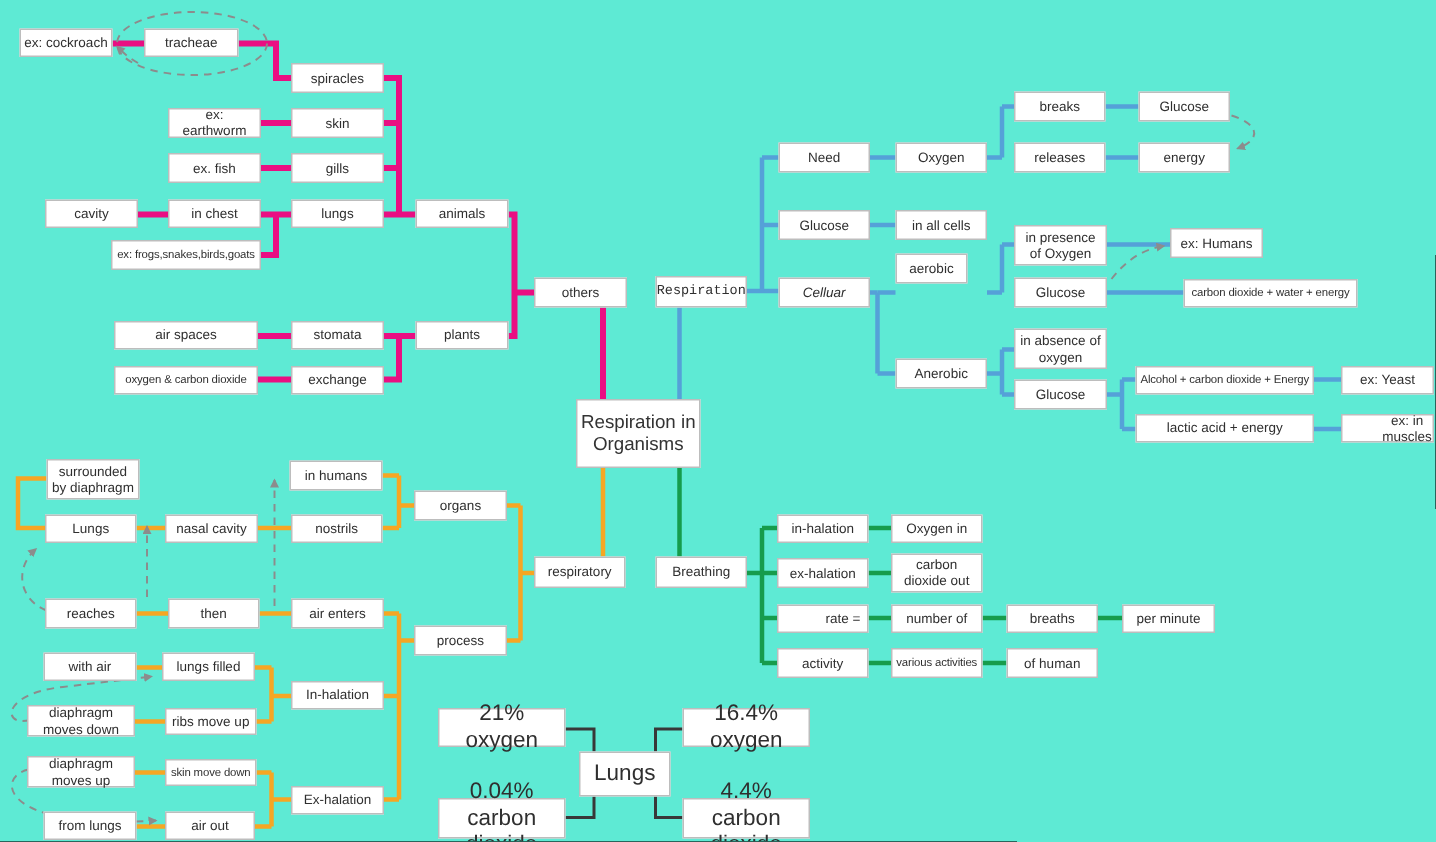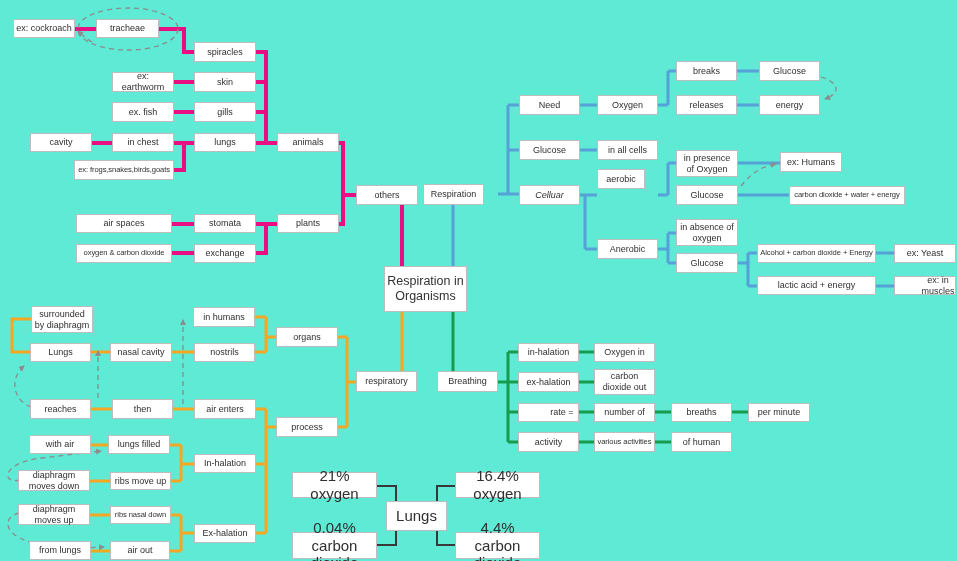--- a/index.html
+++ b/index.html
@@ -166,21 +166,21 @@
       <div class="node" style="left: 112px; top: 133px; width: 62px; height: 19px;">in chest</div>
       <div class="node" style="left: 194px; top: 133px; width: 62px; height: 19px;">lungs</div>
       <div class="node" style="left: 277px; top: 133px; width: 62px; height: 19px;">animals</div>
       <div class="node small" style="left: 74px; top: 160px; width: 100px; height: 20px;">ex: frogs,snakes,birds,goats</div>
       <div class="node" style="left: 76px; top: 214px; width: 96px; height: 19px;">air spaces</div>
       <div class="node" style="left: 194px; top: 214px; width: 62px; height: 19px;">stomata</div>
       <div class="node" style="left: 277px; top: 214px; width: 62px; height: 19px;">plants</div>
       <div class="node small" style="left: 76px; top: 244px; width: 96px; height: 19px;">oxygen &amp; carbon dioxide</div>
       <div class="node" style="left: 194px; top: 244px; width: 62px; height: 19px;">exchange</div>
       <div class="node" style="left: 356px; top: 185px; width: 62px; height: 20px;">others</div>
-      <div class="node" style="left: 423px; top: 184px; width: 61px; height: 21px;">Respiration</div>
+      <div class="node" style="left: 437px; top: 184px; width: 61px; height: 21px; font-family: Liberation Mono, monospace;">Respiration</div>
       <div class="node" style="left: 519px; top: 95px; width: 61px; height: 20px;">Need</div>
       <div class="node" style="left: 597px; top: 95px; width: 61px; height: 20px;">Oxygen</div>
       <div class="node" style="left: 676px; top: 61px; width: 61px; height: 20px;">breaks</div>
       <div class="node" style="left: 759px; top: 61px; width: 61px; height: 20px;">Glucose</div>
       <div class="node" style="left: 676px; top: 95px; width: 61px; height: 20px;">releases</div>
       <div class="node" style="left: 759px; top: 95px; width: 61px; height: 20px;">energy</div>
       <div class="node" style="left: 519px; top: 140px; width: 61px; height: 20px;">Glucose</div>
       <div class="node" style="left: 597px; top: 140px; width: 61px; height: 20px;">in all cells</div>
       <div class="node" style="left: 519px; top: 185px; width: 61px; height: 20px; font-style: italic;">Celluar</div>
       <div class="node" style="left: 597px; top: 169px; width: 48px; height: 20px;">aerobic</div>
@@ -206,21 +206,21 @@
       <div class="node" style="left: 112px; top: 399px; width: 61px; height: 20px;">then</div>
       <div class="node" style="left: 194px; top: 399px; width: 62px; height: 20px;">air enters</div>
       <div class="node" style="left: 276px; top: 417px; width: 62px; height: 20px;">process</div>
       <div class="node" style="left: 356px; top: 371px; width: 61px; height: 21px;">respiratory</div>
       <div class="node" style="left: 29px; top: 435px; width: 62px; height: 19px;">with air</div>
       <div class="node" style="left: 108px; top: 435px; width: 62px; height: 19px;">lungs filled</div>
       <div class="node" style="left: 194px; top: 454px; width: 62px; height: 19px;">In-halation</div>
       <div class="node" style="left: 18px; top: 470px; width: 72px; height: 21px;">diaphragm moves down</div>
       <div class="node" style="left: 110px; top: 472px; width: 61px; height: 18px;">ribs move up</div>
       <div class="node" style="left: 18px; top: 504px; width: 72px; height: 21px;">diaphragm moves up</div>
-      <div class="node small" style="left: 110px; top: 506px; width: 61px; height: 18px;">ribs nasal down</div>
+      <div class="node small" style="left: 110px; top: 506px; width: 61px; height: 18px;">skin move down</div>
       <div class="node" style="left: 194px; top: 524px; width: 62px; height: 19px;">Ex-halation</div>
       <div class="node" style="left: 29px; top: 541px; width: 62px; height: 19px;">from lungs</div>
       <div class="node" style="left: 110px; top: 541px; width: 60px; height: 19px;">air out</div>
       <div class="node" style="left: 437px; top: 371px; width: 61px; height: 21px;">Breathing</div>
       <div class="node" style="left: 518px; top: 343px; width: 61px; height: 19px;">in-halation</div>
       <div class="node" style="left: 594px; top: 343px; width: 61px; height: 19px;">Oxygen in</div>
       <div class="node" style="left: 518px; top: 372px; width: 61px; height: 20px;">ex-halation</div>
       <div class="node" style="left: 594px; top: 369px; width: 61px; height: 26px;">carbon dioxide out</div>
       <div class="node" style="left: 518px; top: 403px; width: 61px; height: 19px; padding-left: 29px;">rate =</div>
       <div class="node" style="left: 594px; top: 403px; width: 61px; height: 19px;">number of</div>

